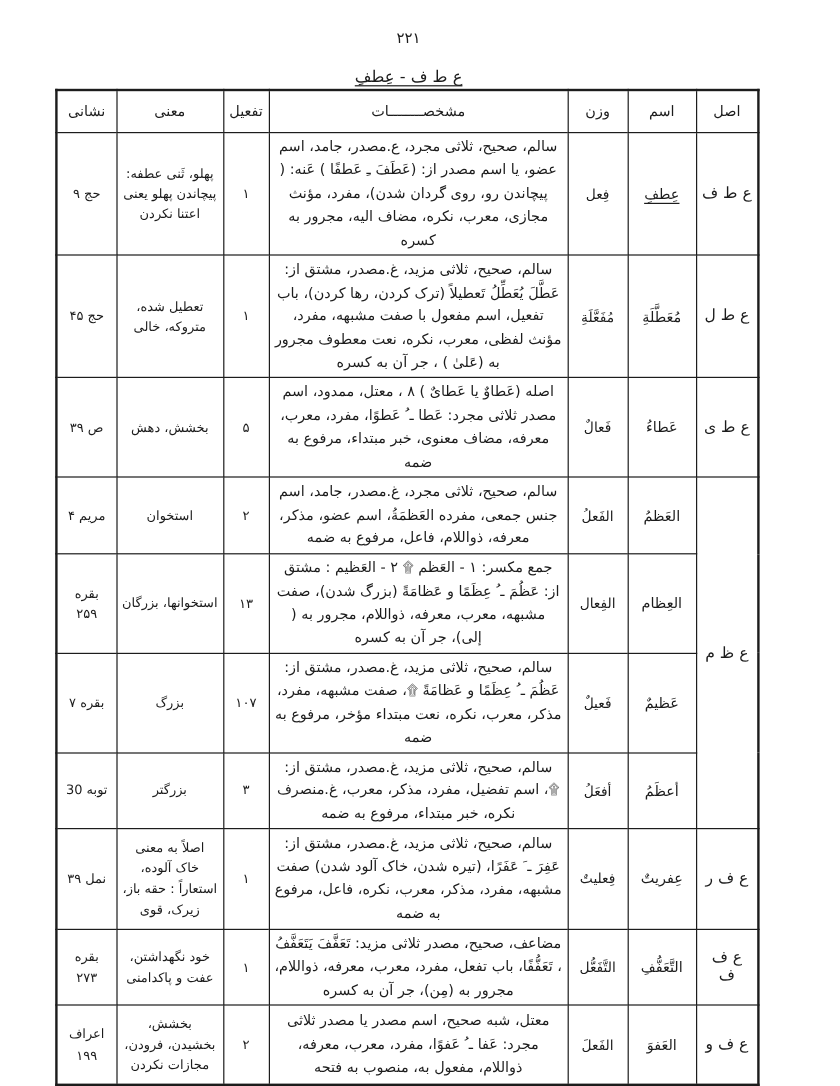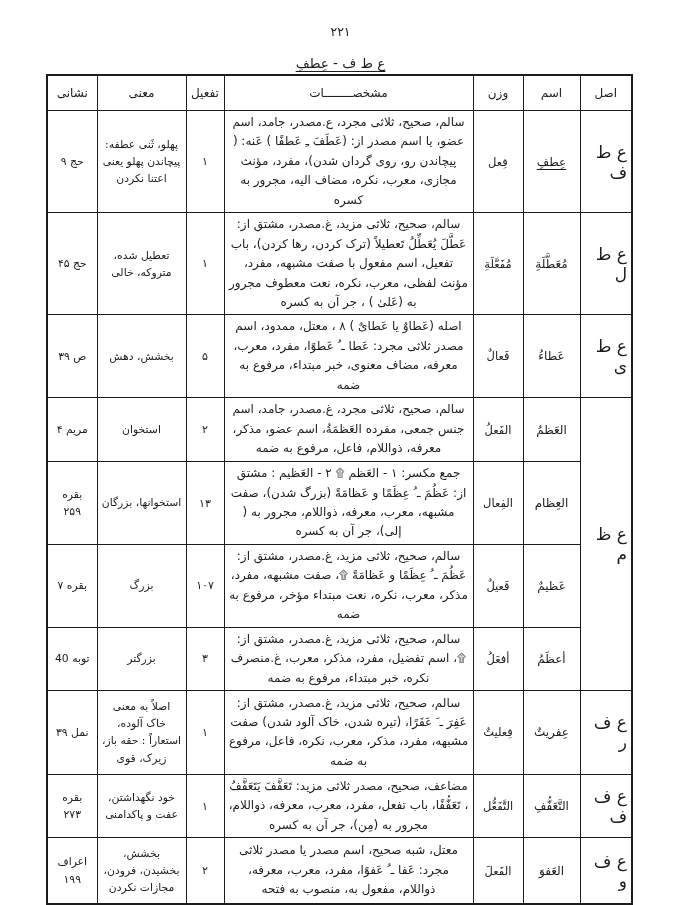--- a/index.html
+++ b/index.html
@@ -25,21 +25,21 @@
   }
   table.lex{border:2px solid #1c1c1c;}
   th{font-size:12px;height:30px;}
   col.c-asl{width:52px;}
   col.c-esm{width:57px;}
   col.c-vazn{width:50px;}
   col.c-spec{width:249px;}
   col.c-count{width:38px;}
   col.c-mean{width:89px;}
   col.c-ref{width:50px;}
-  td.asl{vertical-align:top;padding-top:9px;font-size:17px;text-align:right;}
+  td.asl{vertical-align:top;padding-top:9px;font-size:13px;text-align:center;}
   td.esm{font-size:12px;text-align:center;}
   td.esm.u span{text-decoration:underline;text-underline-offset:3px;}
   td.vazn{font-size:11.5px;text-align:center;}
   td.spec{font-size:12px;line-height:1.62;text-align:center;padding:4px 6px;}
   td.count{font-size:11px;text-align:center;}
   td.mean{font-size:10.8px;line-height:1.6;text-align:center;padding:3px 5px;}
   td.ref{font-size:10.8px;line-height:1.6;text-align:center;}
   tr.hr{height:34px;}
   tr.r1{height:77px;}
   tr.r2{height:93px;}
@@ -142,21 +142,21 @@
         <td class="mean">بزرگ</td>
         <td class="ref">بقره ۷</td>
       </tr>
 
       <tr class="r7">
         <td class="esm">أعظَمُ</td>
         <td class="vazn">أفعَلُ</td>
         <td class="spec">سالم، صحیح، ثلاثی مزید، غ.مصدر، مشتق از: ۩، اسم تفضیل، مفرد، مذکر، معرب، غ.منصرف نکره، خبر مبتداء، مرفوع به ضمه</td>
         <td class="count">۳</td>
         <td class="mean">بزرگتر</td>
-        <td class="ref">توبه 40</td>
+        <td class="ref">توبه 30</td>
       </tr>
 
       <tr class="r8">
         <td class="asl">ع ف ر</td>
         <td class="esm">عِفریتٌ</td>
         <td class="vazn">فِعلیتٌ</td>
         <td class="spec">سالم، صحیح، ثلاثی مزید، غ.مصدر، مشتق از: عَفِرَ ـ َ عَفَرًا، (تیره شدن، خاک آلود شدن) صفت مشبهه، مفرد، مذکر، معرب، نکره،  فاعل، مرفوع به ضمه</td>
         <td class="count">۱</td>
         <td class="mean">اصلاً به معنی خاک آلوده، استعاراً : حقه باز، زیرک، قوی</td>
         <td class="ref">نمل ۳۹</td>

